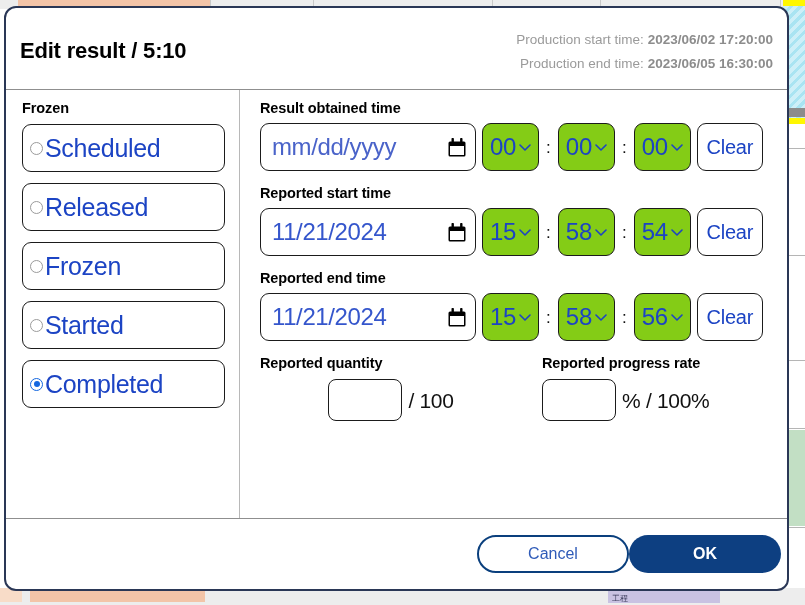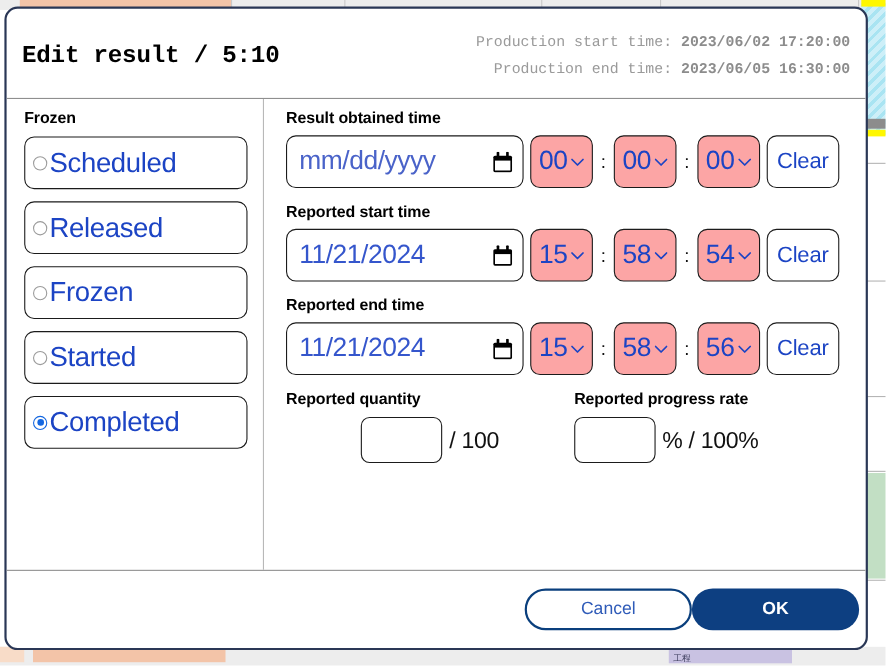--- a/index.html
+++ b/index.html
@@ -127,21 +127,20 @@
     flex-direction: column;
   }
 
   
   .dlg-header {
     position: relative;
     height: 82px;
     box-sizing: border-box;
     border-bottom: 1px solid #8f8f8f;
     flex: 0 0 auto;
-    font-family: Liberation Mono, monospace;
   }
   .dlg-title {
     position: absolute;
     left: 14px;
     top: 30px;
     font-size: 22px;
     font-weight: bold;
     color: #000000;
     letter-spacing: -0.2px;
     white-space: nowrap;
@@ -267,21 +266,21 @@
   }
   .date-text.placeholder { color: #4a63c9; }
   .cal-icon { flex: 0 0 auto; display: block; }
 
   .time-select {
     box-sizing: border-box;
     height: 48px;
     min-width: 56px;
     border: 1px solid #1b1b1b;
     border-radius: 9px;
-    background: #fca5a5;
+    background: #84cc16;
     display: flex;
     align-items: center;
     justify-content: center;
     gap: 3px;
     padding: 12px 7px;
     cursor: pointer;
     flex: 0 0 auto;
   }
   .time-select .tval {
     font-size: 24px;
@@ -315,20 +314,21 @@
     cursor: pointer;
     padding: 16px 8px;
     flex: 0 0 auto;
     letter-spacing: -0.2px;
   }
 
   
   .qty-row {
     display: flex;
     margin-top: 10px;
+    gap: 20px;
   }
   .qty-block { flex: 0 0 auto; }
   .qty-block.first { width: 262px; }
   .qty-inline {
     display: flex;
     align-items: center;
     margin-top: 8px;
     justify-content: center;
   }
   .num-input {

